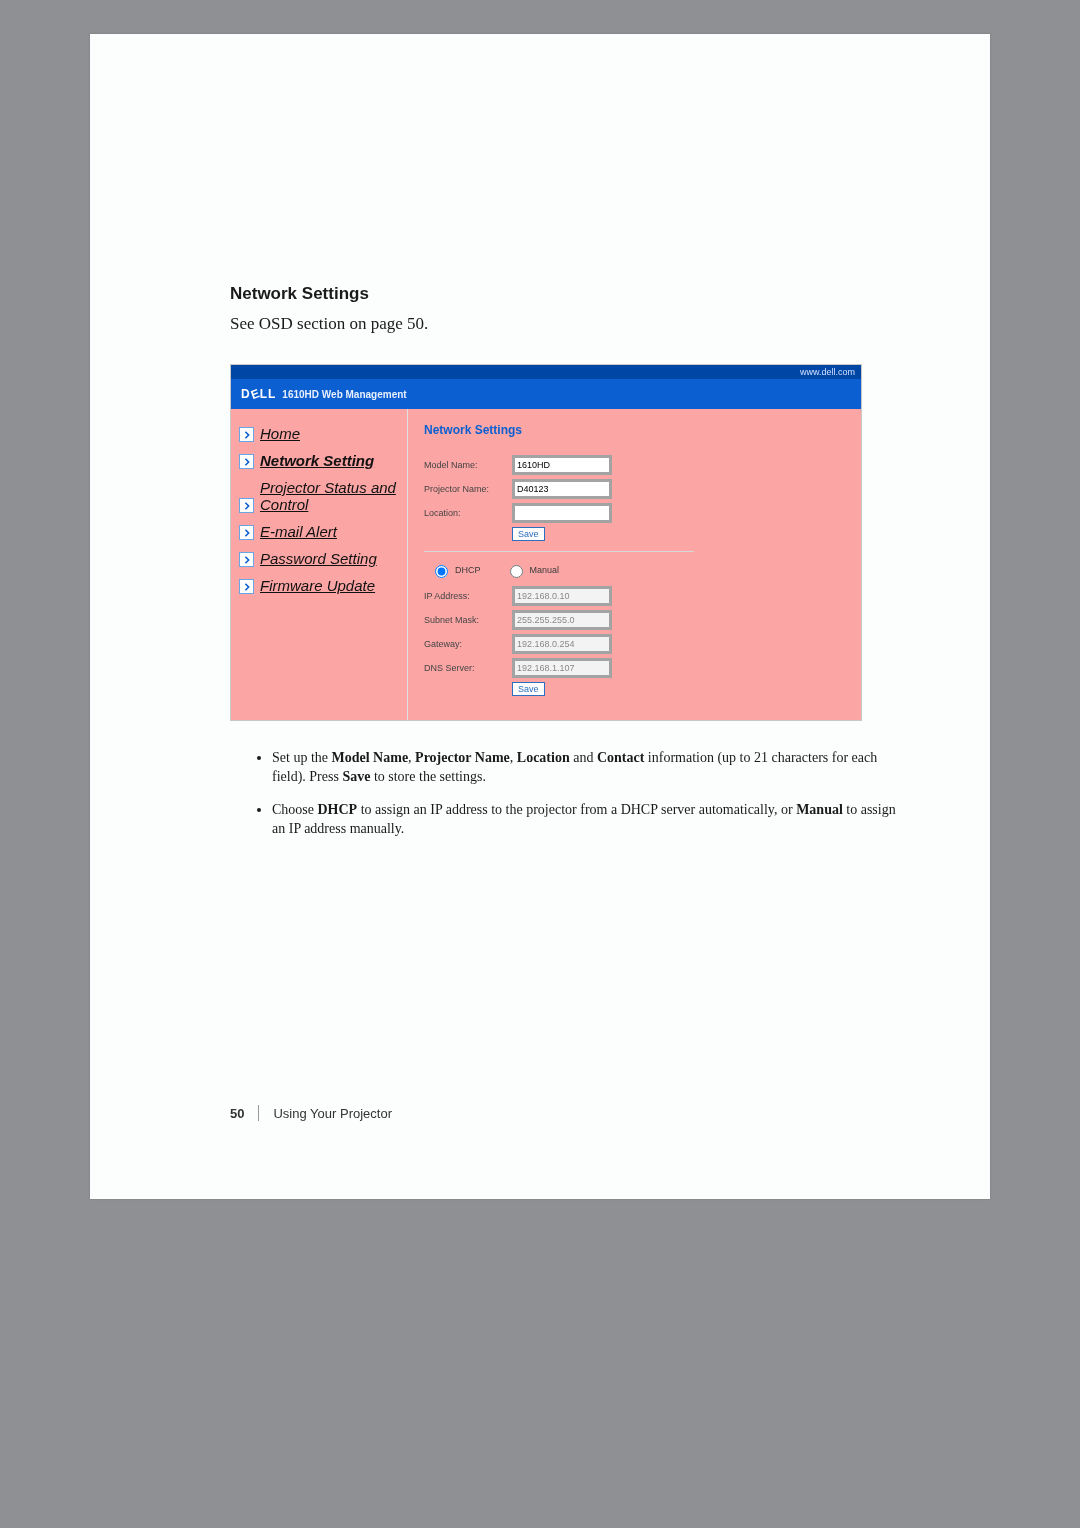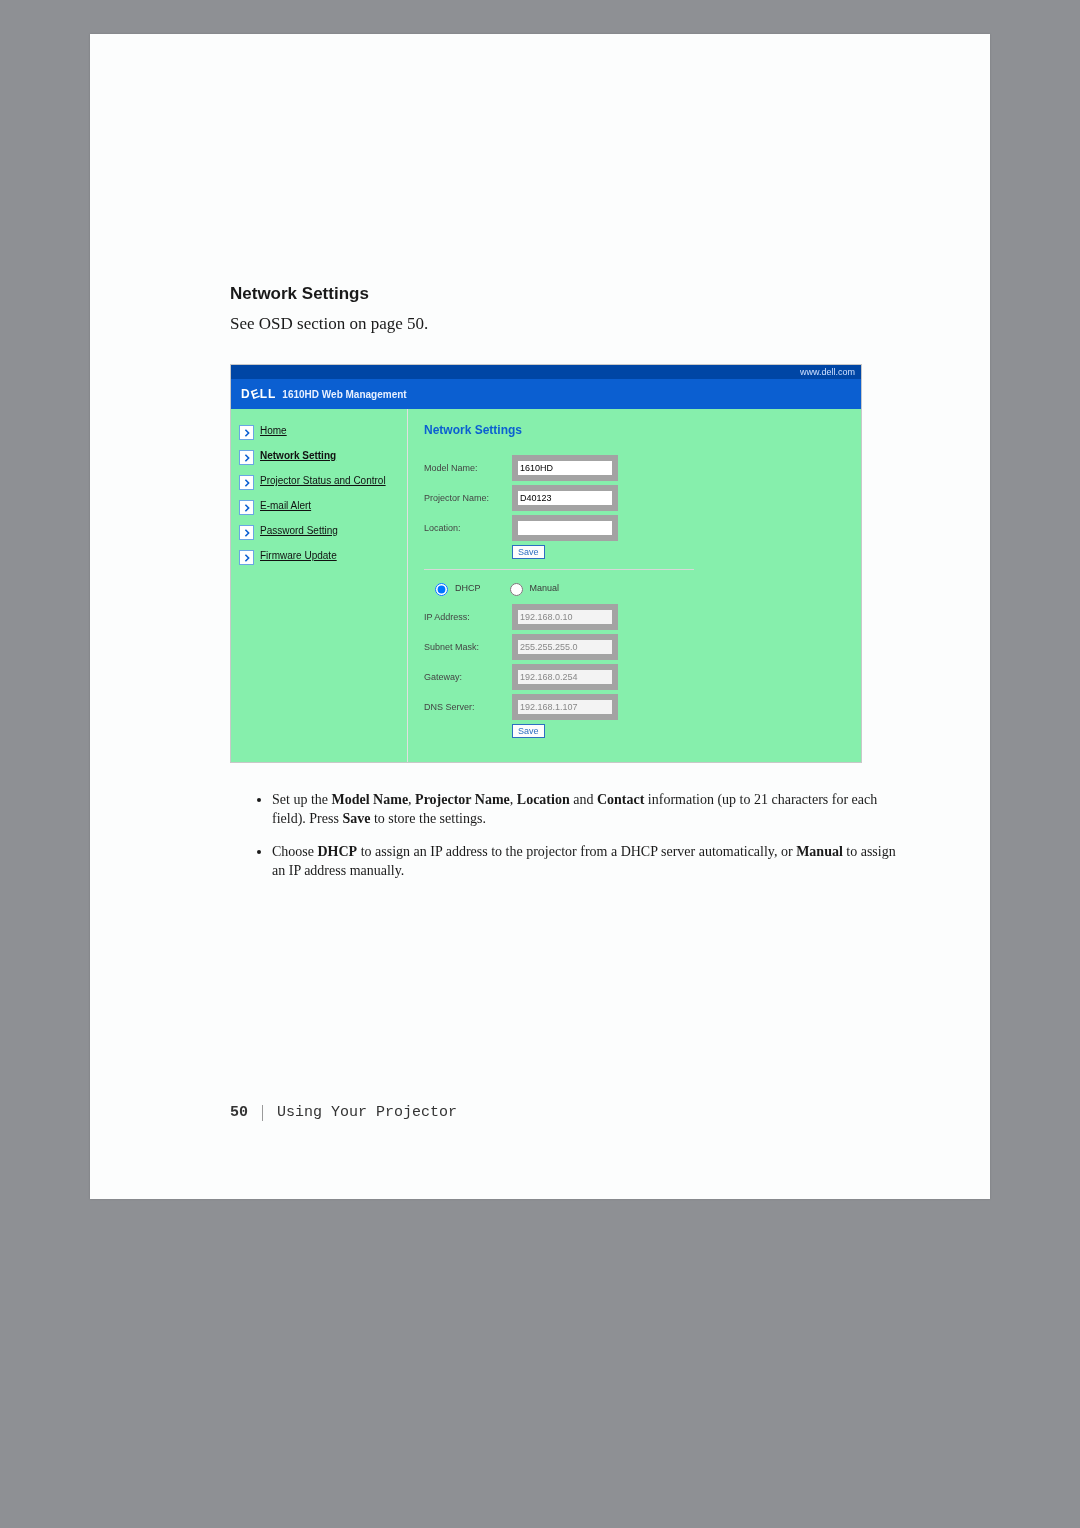--- a/index.html
+++ b/index.html
@@ -35,21 +35,21 @@
     margin-bottom: 10px;
   }
   .intro-line {
     font-size: 17px;
     margin-bottom: 30px;
   }
   
   .shot {
     width: 630px;
     border: 1px solid #c8c8c8;
-    background: #86efac;
+    background: #fca5a5;
     font-family: Arial, Helvetica, sans-serif;
     font-size: 10px;
     color: #3a3a3a;
     margin-bottom: 28px;
   }
   .shot-topurl {
     background: #0046a5;
     color: #cfe1ff;
     text-align: right;
     font-size: 9px;
@@ -84,26 +84,27 @@
     display: flex;
     min-height: 300px;
   }
   
   .shot-side {
     width: 160px;
     padding: 12px 8px;
   }
   .side-item {
     display: flex;
-    align-items: flex-start;
+    align-items: flex-end;
     gap: 6px;
     margin: 4px 0 10px 0;
-    font-size: 10px;
+    font-size: 15px;
     color: #111;
     text-decoration: underline;
+    font-style: italic;
   }
   .side-item.current {
     font-weight: 700;
   }
   .arrow-box {
     width: 13px;
     height: 13px;
     border: 1px solid #6aa6e4;
     background: #fff;
     display: inline-flex;
@@ -134,21 +135,21 @@
     margin: 4px 0;
   }
   .form-row label {
     width: 80px;
     font-size: 9px;
     color: #444;
   }
   .form-row input[type="text"] {
     width: 90px;
     height: 14px;
-    border: 6px solid #a3a3a3;
+    border: 3px solid #a3a3a3;
     font-size: 9px;
     padding: 0 2px;
     background: #fff;
   }
   .form-row input[type="text"].disabled-ip {
     background: #f3f3f3;
     color: #888;
   }
   .button-row {
     margin-left: 88px;
@@ -193,22 +194,22 @@
     line-height: 1.35;
     margin-bottom: 14px;
     color: #1a1a1a;
   }
   ul.bullets li .b { font-weight: 700; }
   
   .footer {
     position: absolute;
     left: 140px;
     bottom: 78px;
-    font-family: Liberation Mono, monospace;
-    font-size: 15px;
+    font-family: Liberation Sans, sans-serif;
+    font-size: 13px;
     color: #333;
     display: flex;
     align-items: center;
     gap: 14px;
   }
   .footer .pg {
     font-weight: 700;
   }
   .footer .sep {
     width: 1px;

